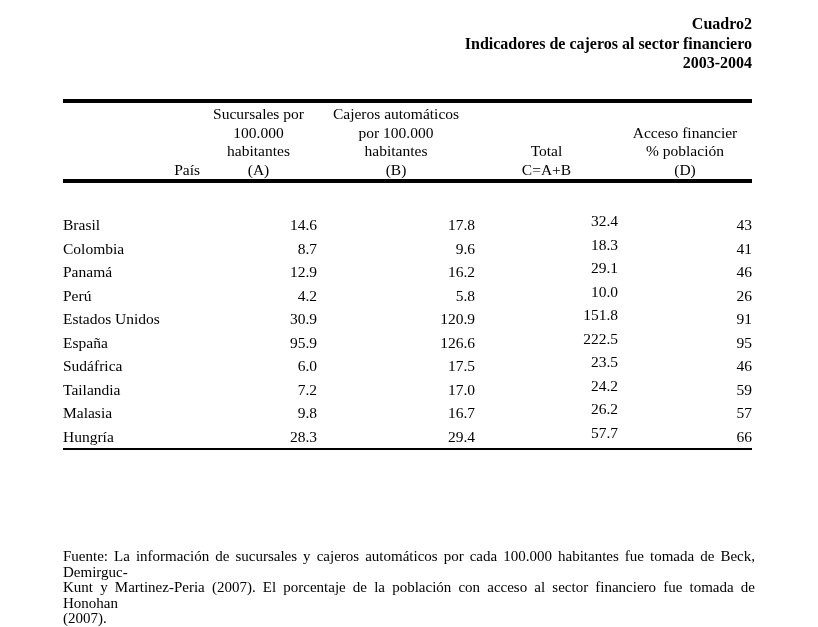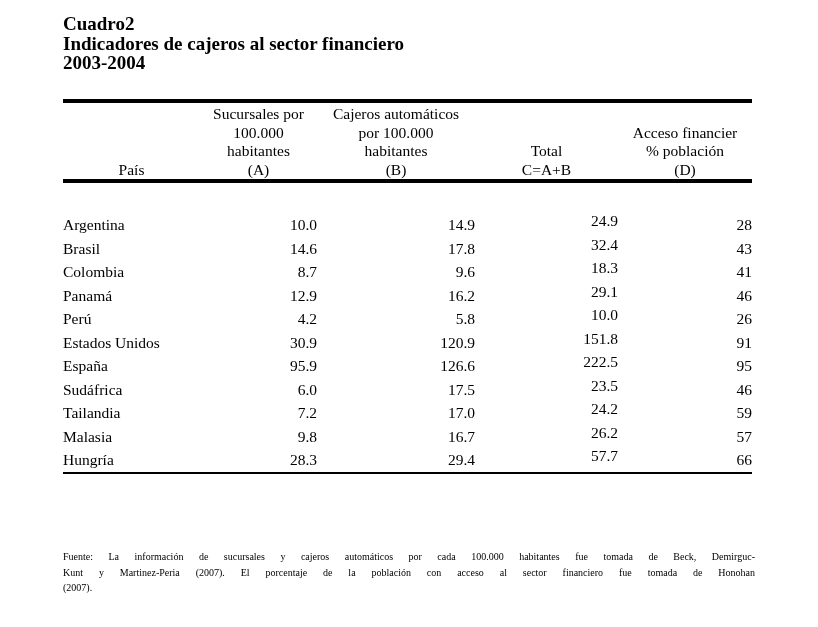--- a/index.html
+++ b/index.html
@@ -10,23 +10,23 @@
     background: #ffffff;
     color: #000000;
     font-family: "Liberation Serif", "DejaVu Serif", serif;
     overflow: hidden;
   }
   .title-block {
     position: absolute;
     left: 63px;
     top: 14px;
     width: 689px;
-    text-align: left;
+    text-align: right;
     font-weight: bold;
-    font-size: 19px;
+    font-size: 16px;
     line-height: 19.5px;
   }
   table.fin {
     position: absolute;
     left: 63px;
     top: 99px;
     width: 689px;
     border-collapse: collapse;
     table-layout: fixed;
     font-size: 15.5px;
@@ -35,38 +35,38 @@
   }
   thead tr { border-bottom: 4px solid #000; }
   thead th {
     font-weight: normal;
     vertical-align: bottom;
     padding: 2px 0 0 0;
     line-height: 18.5px;
     white-space: pre-line;
     margin-top: 36px;
   }
-  th.col-pais { text-align: center; }
+  th.col-pais { text-align: right; }
   th.col-a, th.col-b, th.col-c, th.col-d { text-align: center; }
   tbody tr.spacer td { height: 30px; padding: 0; }
   tbody tr.data-row td {
     height: 23.5px;
     line-height: 23.5px;
     padding: 0;
   }
   td.col-pais { text-align: left; }
   td.col-a, td.col-b, td.col-c, td.col-d { text-align: right; }
   td.col-d { padding-right: 5px; }
   span.raised { position: relative; top: -4px; }
   .footer-note {
     position: absolute;
     left: 63px;
     top: 549px;
     width: 692px;
-    font-size: 10px;
+    font-size: 15px;
     line-height: 15.6px;
   }
   .footer-note .just { text-align: justify; text-align-last: justify; }
   .footer-note .last { text-align: left; }
 </style>
 </head>
 <body>
 
 <div class="page">
 
@@ -98,27 +98,20 @@
         <th class="col-c">Total
 C=A+B</th>
         <th class="col-d">Acceso financier
 % población
 (D)</th>
       </tr>
     </thead>
     <tbody>
       <tr class="spacer">
           <td colspan="5"></td>
-        </tr>
-    <tr class="data-row">
-          <td class="col-pais">Argentina</td>
-          <td class="col-a">10.0</td>
-          <td class="col-b">14.9</td>
-          <td class="col-c"><span class="raised">24.9</span></td>
-          <td class="col-d">28</td>
         </tr>
         <tr class="data-row">
           <td class="col-pais">Brasil</td>
           <td class="col-a">14.6</td>
           <td class="col-b">17.8</td>
           <td class="col-c"><span class="raised">32.4</span></td>
           <td class="col-d">43</td>
         </tr>
         <tr class="data-row">
           <td class="col-pais">Colombia</td>

